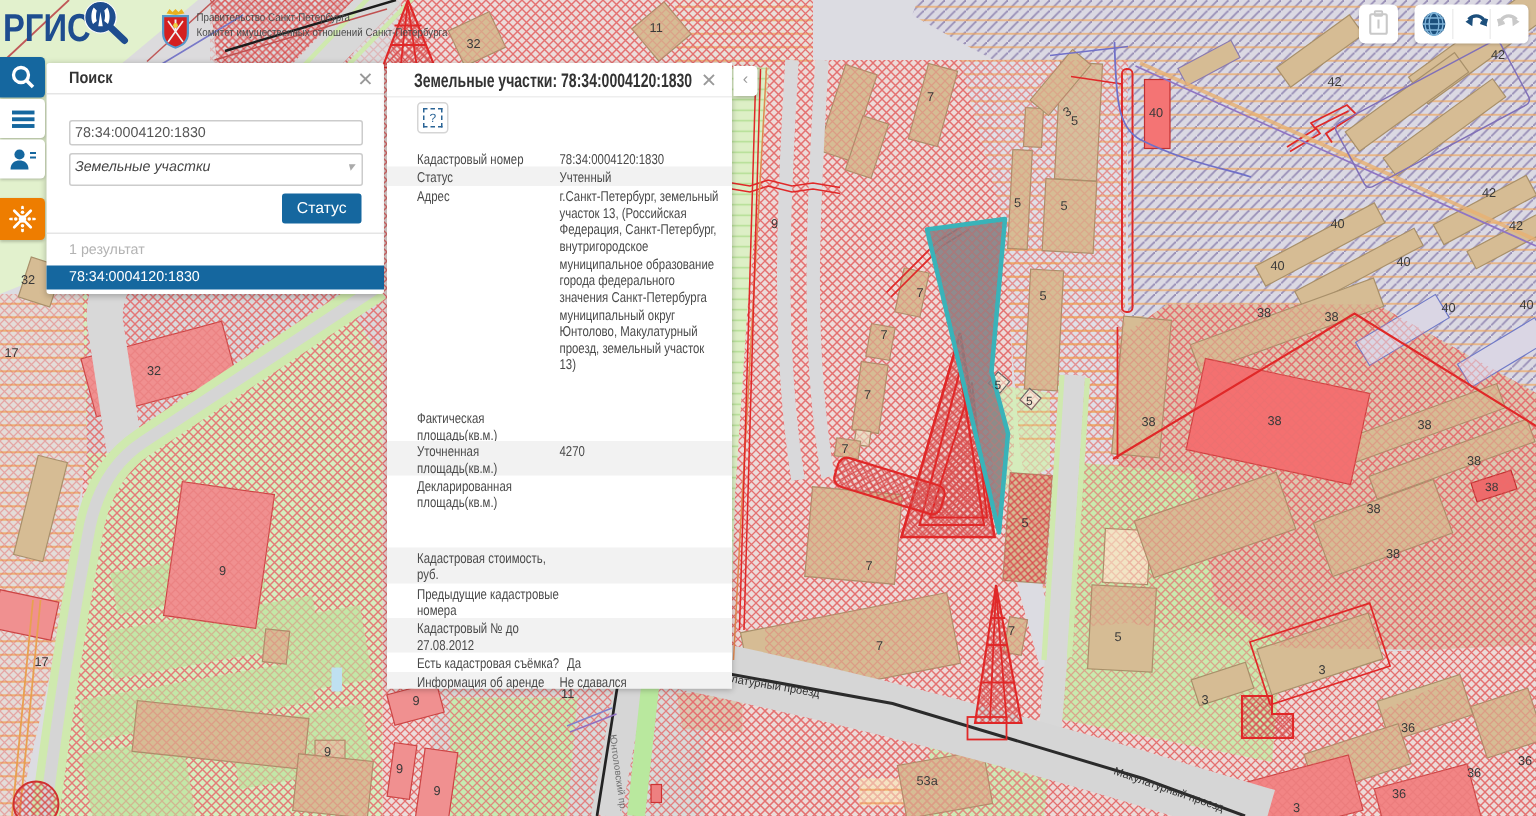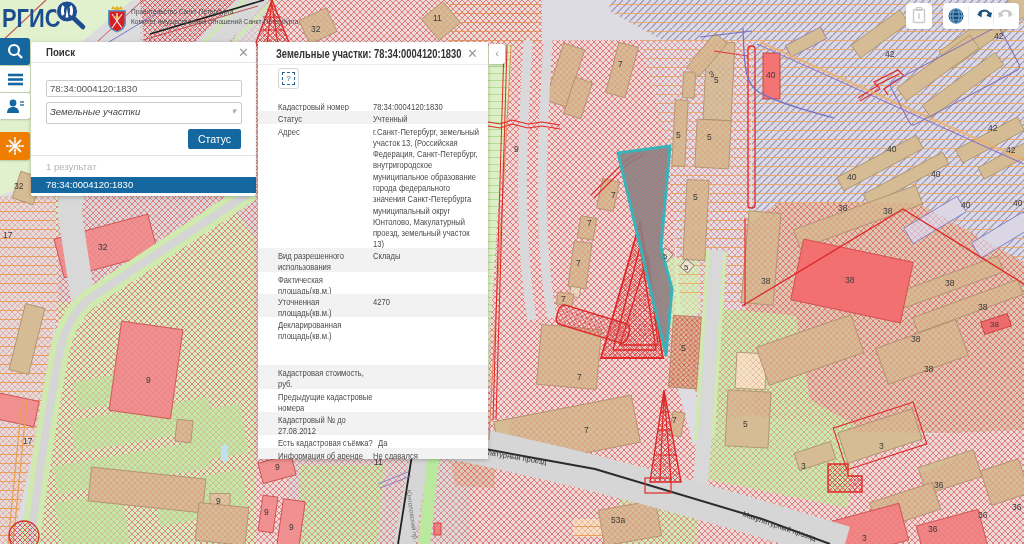--- a/index.html
+++ b/index.html
@@ -426,24 +426,20 @@
         <div class="v">78:34:0004120:1830</div>
       </div>
     <div class="row g" style="top:69px;height:13px">
         <div class="l">Статус</div>
         <div class="v">Учтенный</div>
       </div>
     <div class="row" style="top:82px;height:124px">
         <div class="l">Адрес</div>
         <div class="v">г.Санкт-Петербург, земельный<br>участок 13, (Российская<br>Федерация, Санкт-Петербург,<br>внутригородское<br>муниципальное образование<br>города федерального<br>значения Санкт-Петербурга<br>муниципальный округ<br>Юнтолово, Макулатурный<br>проезд, земельный участок<br>13)</div>
       </div>
-    <div class="row g" style="top:206px;height:24px">
-        <div class="l">Вид разрешенного<br>использования</div>
-        <div class="v">Склады</div>
-      </div>
     <div class="row" style="top:230px;height:22px">
         <div class="l">Фактическая<br>площадь(кв.м.)</div>
       </div>
     <div class="row g" style="top:252px;height:23px">
         <div class="l">Уточненная<br>площадь(кв.м.)</div>
         <div class="v">4270</div>
       </div>
     <div class="row" style="top:275px;height:23px">
         <div class="l">Декларированная<br>площадь(кв.м.)</div>
       </div>

